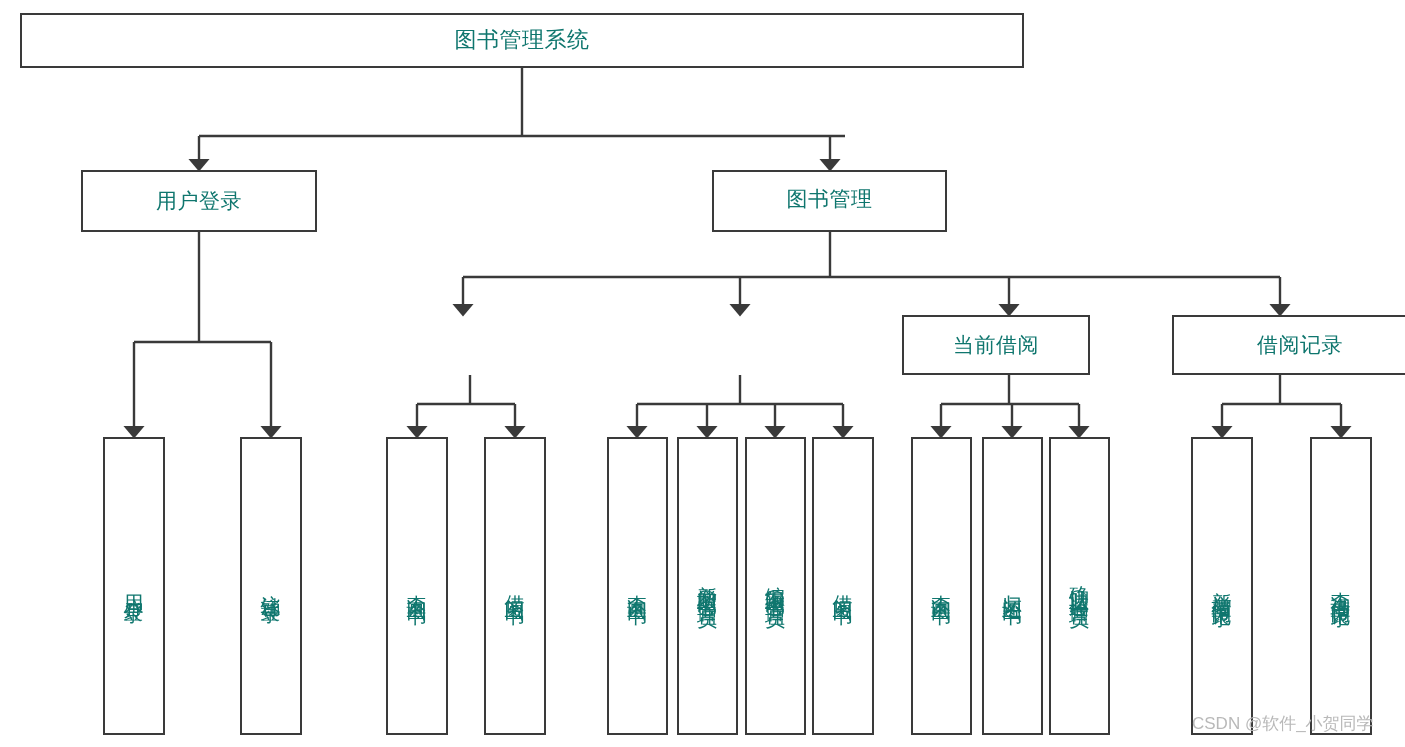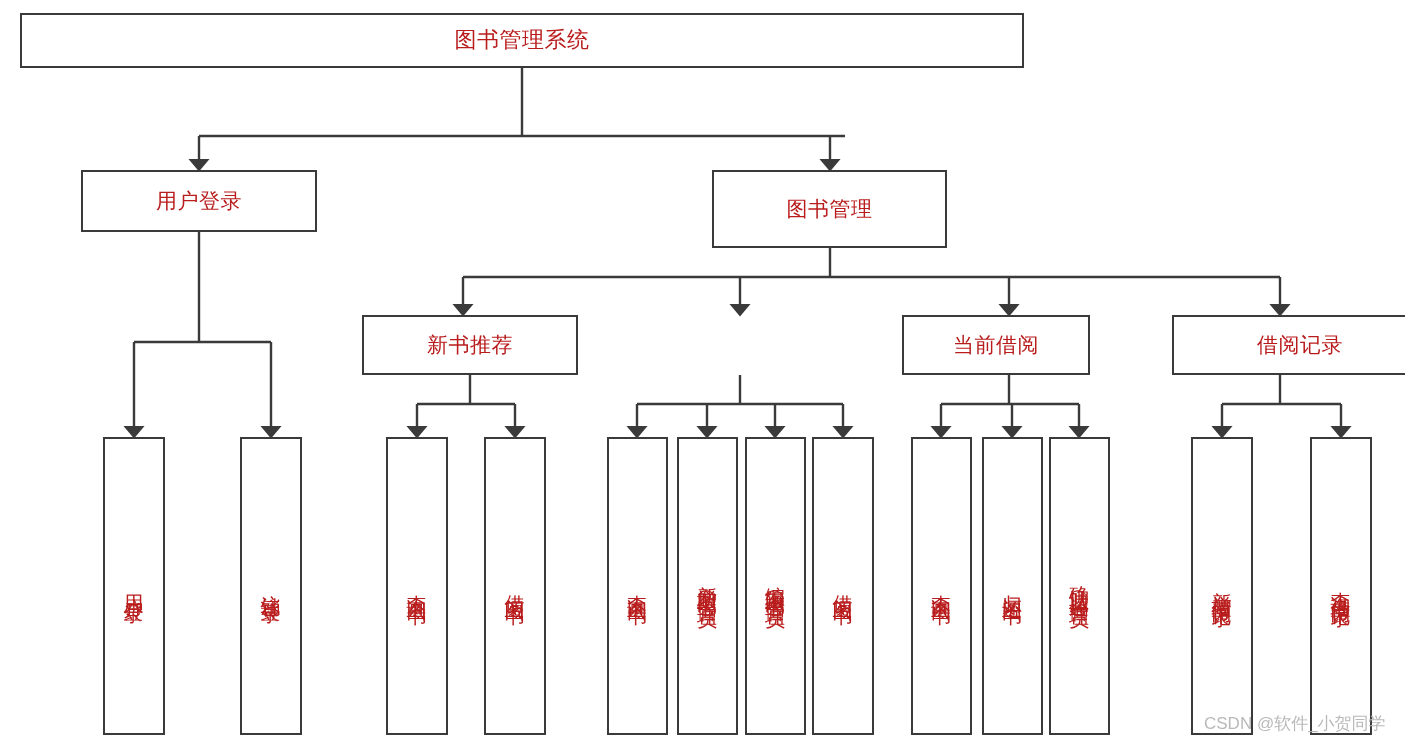--- a/index.html
+++ b/index.html
@@ -32,21 +32,21 @@
     position: absolute;
     box-sizing: border-box;
     background: #ffffff;
     border: 2px solid #3a3a3a;
     display: flex;
     align-items: center;
     justify-content: center;
     z-index: 2;
   }
   .node .label {
-    color: #b91c1c;
+    color: #0f766e;
     line-height: 1.12;
     text-align: center;
     white-space: nowrap;
   }
   .node.horizontal .label {
     font-size: 21px;
     letter-spacing: 0.5px;
   }
   .node.root .label {
     font-size: 22px;
@@ -64,21 +64,20 @@
   }
   .watermark {
     position: absolute;
     left: 1192px;
     top: 712px;
     font-size: 17px;
     color: #b9b9b9;
     z-index: 5;
     white-space: nowrap;
     font-family: "Liberation Sans", "DejaVu Sans", sans-serif;
-    padding-left: 12px;
   }
 </style>
 </head>
 <body>
 
 <div id="diagram-root">
 
   <svg class="connectors" viewBox="0 0 1405 747" xmlns="http://www.w3.org/2000/svg">
     <defs>
       <marker id="arrowhead" markerWidth="9" markerHeight="10" refX="1.2" refY="5" orient="auto" markerUnits="strokeWidth">
@@ -129,27 +128,24 @@
     </g>
   </svg>
 
   <div class="node root horizontal" style="left:20px; top:13px; width:1004px; height:55px;">
     <span class="label">图书管理系统</span>
   </div>
 
   <div class="node horizontal" style="left:81px; top:170px; width:236px; height:62px;">
     <span class="label">用户登录</span>
   </div>
-  <div class="node horizontal" style="left:712px; top:170px; width:235px; height:78px;">
+  <div class="node horizontal" style="left:712px; top:170px; width:235px; height:62px;font-family:Liberation Mono, monospace;">
     <span class="label">图书管理</span>
   </div>
 
-  <div class="node horizontal" style="left:362px; top:315px; width:216px; height:60px;">
-    <span class="label">新书推荐</span>
-  </div>
   <div class="node horizontal" style="left:902px; top:315px; width:188px; height:60px;">
     <span class="label">当前借阅</span>
   </div>
   <div class="node horizontal" style="left:1172px; top:315px; width:256px; height:60px;">
     <span class="label">借阅记录</span>
   </div>
 
   <div class="node vertical" style="left:103px; top:437px; width:62px; height:298px;">
     <span class="label">用户登录</span>
   </div>

